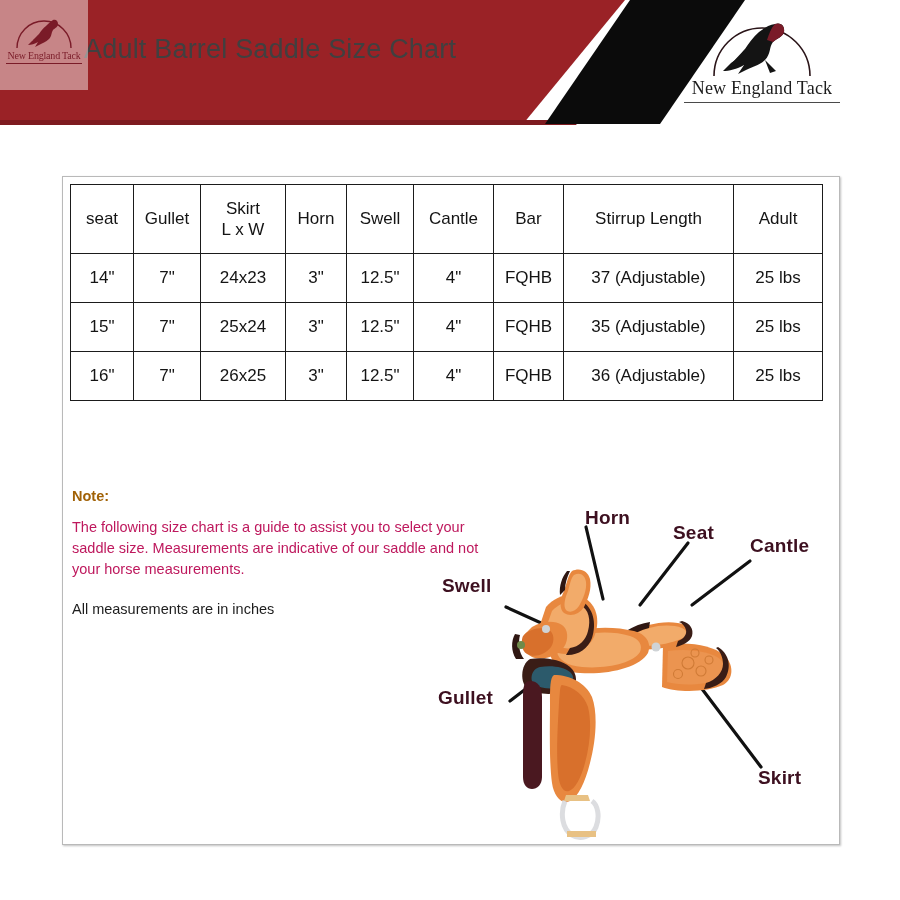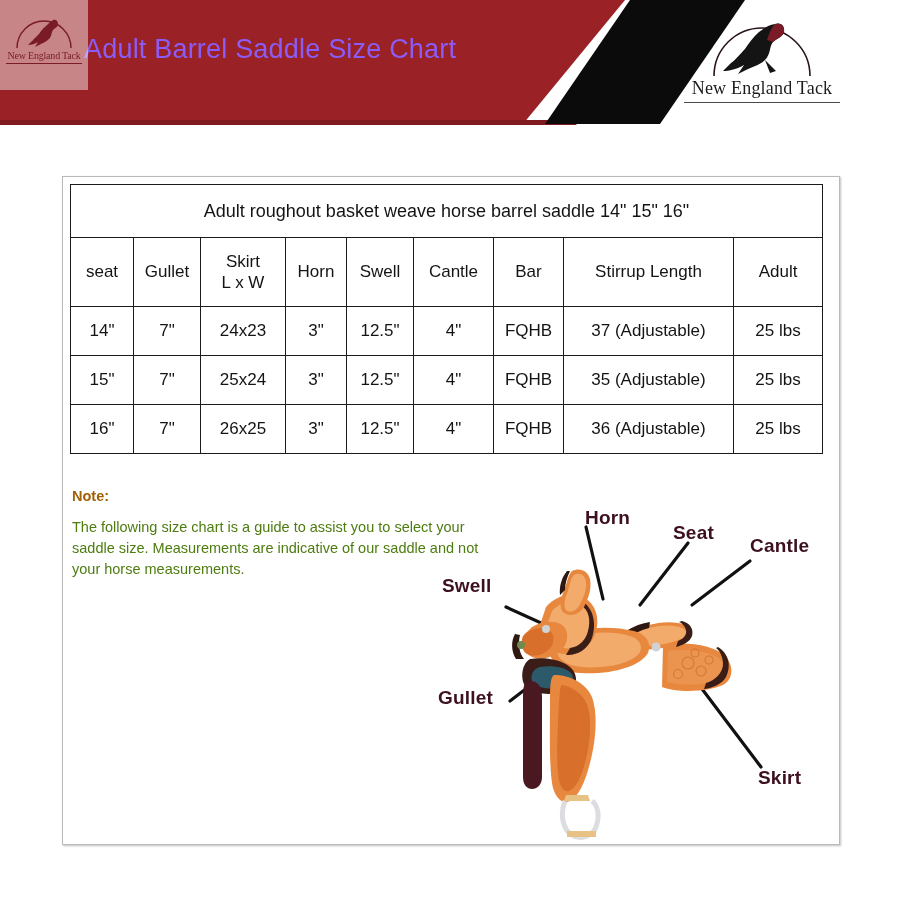--- a/index.html
+++ b/index.html
@@ -23,21 +23,21 @@
     background:#7e1b20;
     clip-path:polygon(0 0, 580px 0, 576px 5px, 0 5px);
   }
   .band-black{
     position:absolute;left:545px;top:0;width:200px;height:124px;
     background:#0b0b0b;
     clip-path:polygon(85px 0, 200px 0, 115px 124px, 0 124px);
   }
   #header-title{
     position:absolute;left:84px;top:34px;
-    font-size:27px;font-weight:400;color:#8b5cf6;
+    font-size:27px;font-weight:400;color:#404040;
     letter-spacing:.2px;white-space:nowrap;
   }
   
   #logo-plate{
     position:absolute;left:0;top:0;width:88px;height:90px;
     background:rgba(255,255,255,.45);
   }
   #logo-plate .lg-horse{
     position:absolute;left:50%;top:14px;transform:translateX(-50%);
   }
@@ -76,21 +76,21 @@
   #size-table td,#size-table th{
     border:1.6px solid #1b1b1b;text-align:center;vertical-align:middle;
     font-weight:400;font-size:16.5px;color:#141414;padding:0;
   }
   #size-table .cap-cell{height:52px;font-size:18px;}
   #size-table .head-cell{height:68px;font-size:17px;line-height:1.25;}
   #size-table .body-cell{height:48px;font-size:17px;}
   
   #note{position:absolute;left:72px;top:488px;width:420px;}
   #note .note-title{font-size:14.5px;font-weight:700;color:#a16207;margin-bottom:13px;}
-  #note .note-body{font-size:14.5px;line-height:21px;color:#4d7c0f;}
+  #note .note-body{font-size:14.5px;line-height:21px;color:#be185d;}
   #note .note-tail{font-size:14.5px;color:#1d1d1d;margin-top:21px;}
   
   #diagram{position:absolute;left:420px;top:495px;width:420px;height:345px;}
   #diagram svg{position:absolute;left:0;top:0;}
   .dlabel{
     position:absolute;font-size:19px;font-weight:700;color:#3d1020;
     white-space:nowrap;letter-spacing:.2px;
   }
 </style>
 </head>
@@ -144,23 +144,20 @@
       <col style="width:67px">
       <col style="width:85px">
     <col style="width:61px">
       <col style="width:67px">
       <col style="width:80px">
     <col style="width:70px">
       <col style="width:170px">
       <col style="width:89px">
   </colgroup>
   <tbody>
-    <tr>
-      <td class="cap-cell" colspan="9">Adult roughout basket weave horse barrel saddle 14" 15" 16"</td>
-    </tr>
     <tr>
       <td class="head-cell">seat</td>
       <td class="head-cell">Gullet</td>
       <td class="head-cell">
         <div>Skirt</div>
         <div>L x W</div>
       </td>
       <td class="head-cell">Horn</td>
       <td class="head-cell">Swell</td>
       <td class="head-cell">Cantle</td>
@@ -200,20 +197,21 @@
       <td class="body-cell">FQHB</td>
       <td class="body-cell">36 (Adjustable)</td>
       <td class="body-cell">25 lbs</td>
     </tr>
   </tbody>
 </table>
 
 <div id="note">
   <div class="note-title">Note:</div>
   <div class="note-body">The following size chart is a guide to assist you to select your saddle size. Measurements are indicative of our saddle and not your horse measurements.</div>
+  <div class="note-tail">All measurements are in inches</div>
 </div>
 
 <div id="diagram">
   <svg width="420" height="345" viewBox="0 0 420 345">
 
     <g stroke="#111" stroke-width="3.2" stroke-linecap="round">
       <line x1="183" y1="104" x2="166" y2="32"></line>
       <line x1="220" y1="110" x2="268" y2="48"></line>
       <line x1="272" y1="110" x2="330" y2="66"></line>
       <line x1="152" y1="142" x2="86" y2="112"></line>

